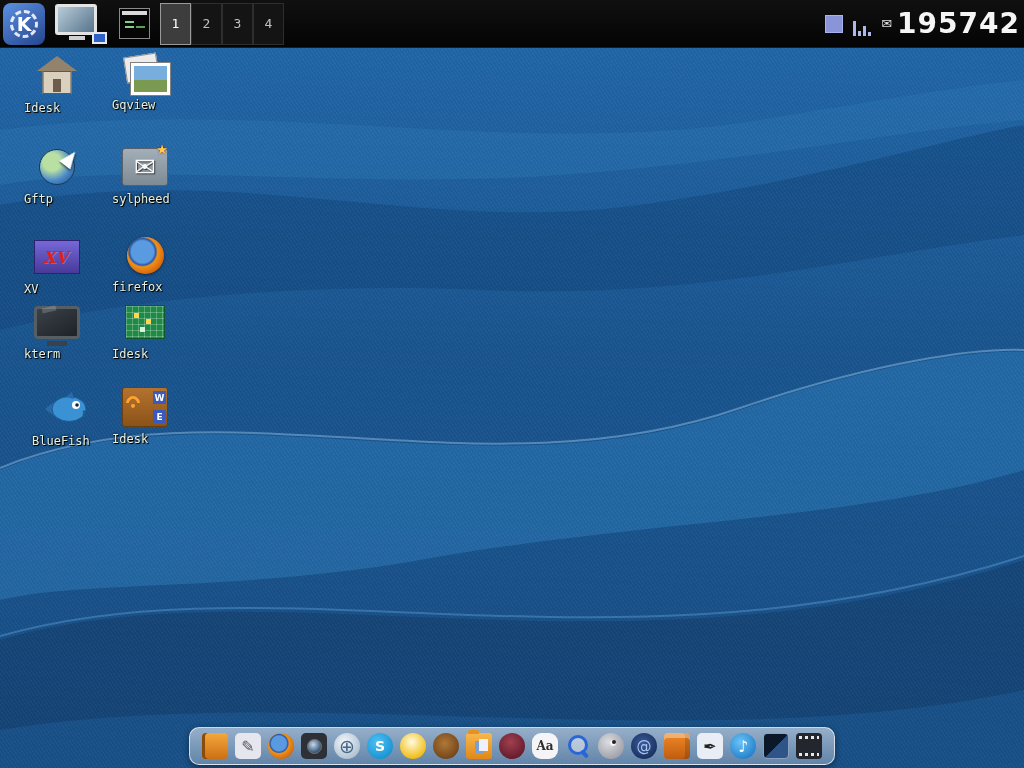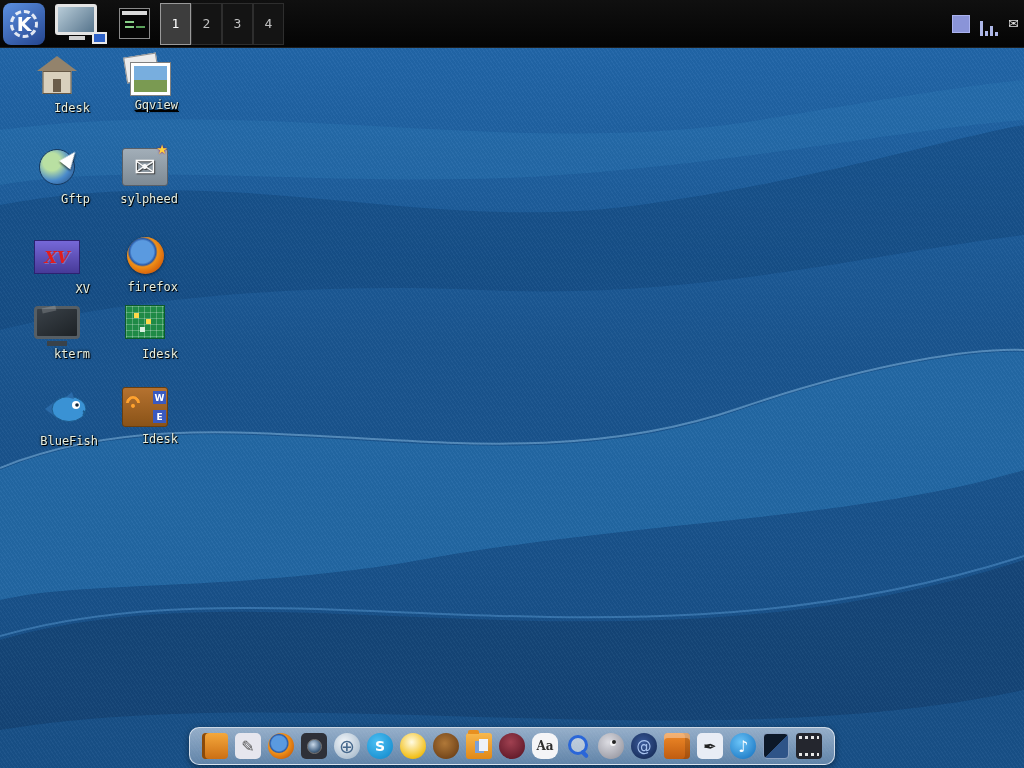--- a/index.html
+++ b/index.html
@@ -49,22 +49,22 @@
   .applet-sq { width:18px; height:18px; background:#8a94d8; border:1px solid #aab2ee; margin-right:10px; }
   .meter { display:flex; align-items:flex-end; gap:2px; height:24px; margin-right:10px; }
   .meter i { display:block; width:3px; background:#aeb8e8; }
   .meter i:nth-child(1){height:15px;} .meter i:nth-child(2){height:5px;}
   .meter i:nth-child(3){height:10px;} .meter i:nth-child(4){height:4px;}
   .mailg { color:#e0e0e0; font-size:13px; margin-right:5px; font-family:"DejaVu Sans",sans-serif; }
   .clock { font-family:"DejaVu Sans",sans-serif; font-weight:800; font-size:28px; color:#f5f5f5;
            margin-right:4px; letter-spacing:1px; }
 
   
-  .di { position:absolute; width:66px; text-align:right; z-index:5; cursor:default; }
-  .p0{left:24px; top:55px;}  .p1{left:112px; top:52px;text-decoration:underline;}
+  .di { position:absolute; width:66px; text-align:left; z-index:5; cursor:default; }
+  .p0{left:24px; top:55px;}  .p1{left:112px; top:52px;}
   .p2{left:24px; top:146px;} .p3{left:112px; top:146px;}
   .p4{left:24px; top:236px;} .p5{left:112px; top:234px;}
   .p6{left:24px; top:301px;} .p7{left:112px; top:301px;}
   .p8{left:32px; top:388px;} .p9{left:112px; top:386px;}
   .ic { width:50px; height:42px; margin:0 auto; position:relative; display:flex; align-items:center; justify-content:center; }
   .lbl { margin-top:4px; font:12px "DejaVu Sans Mono",monospace; color:#e6eede;
          text-shadow:1px 1px 0 #000, 0 0 3px #000; }
 
   .ig-home::before { content:""; position:absolute; top:1px; left:50%; transform:translateX(-50%);
         border-left:20px solid transparent; border-right:20px solid transparent; border-bottom:15px solid #93836c; }
@@ -208,20 +208,21 @@
   </div>
   <div class="spacer"></div>
   <div class="applet-sq"></div>
   <div class="meter">
       <i></i>
       <i></i>
       <i></i>
       <i></i>
     </div>
   <span class="mailg">✉</span>
+  <div class="clock">195742</div>
 </div>
 
 <div class="di p0">
   <div class="ic ig-home">
       <span class="hdoor"></span>
     </div>
   <div class="lbl">Idesk</div>
 </div>
 <div class="di p1">
   <div class="ic ig-photos"></div>

